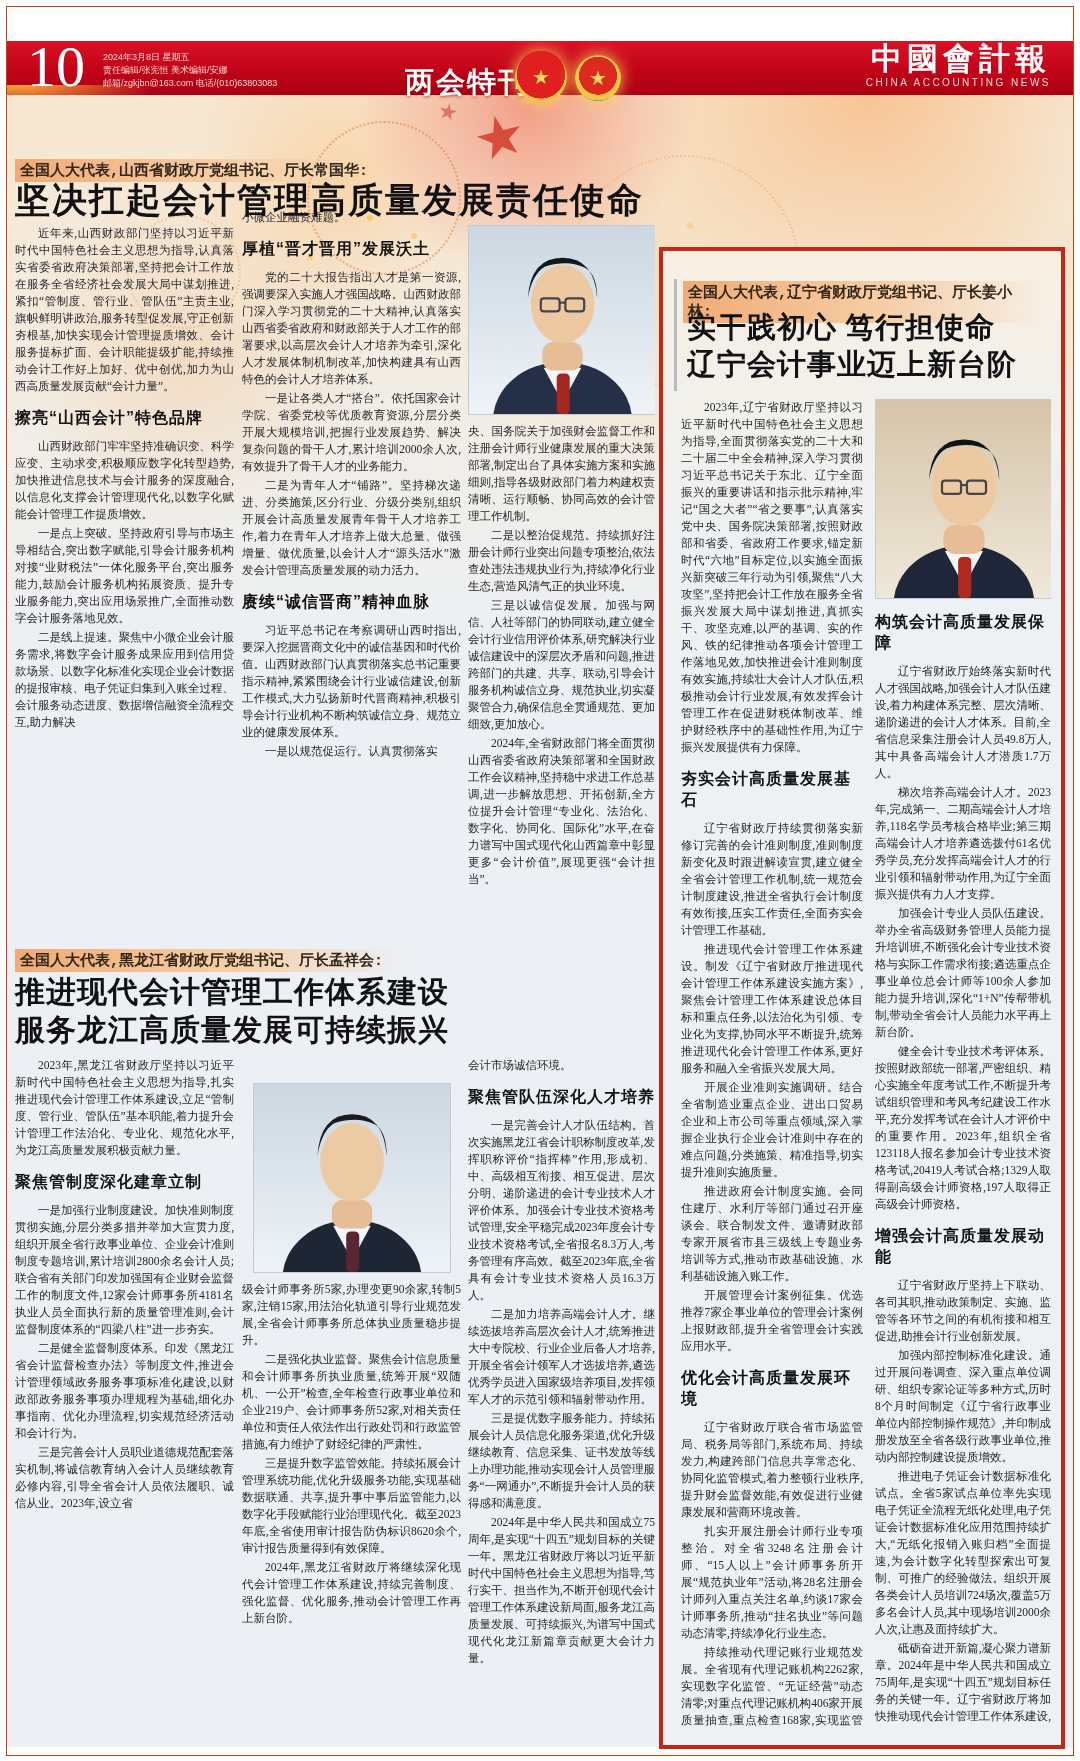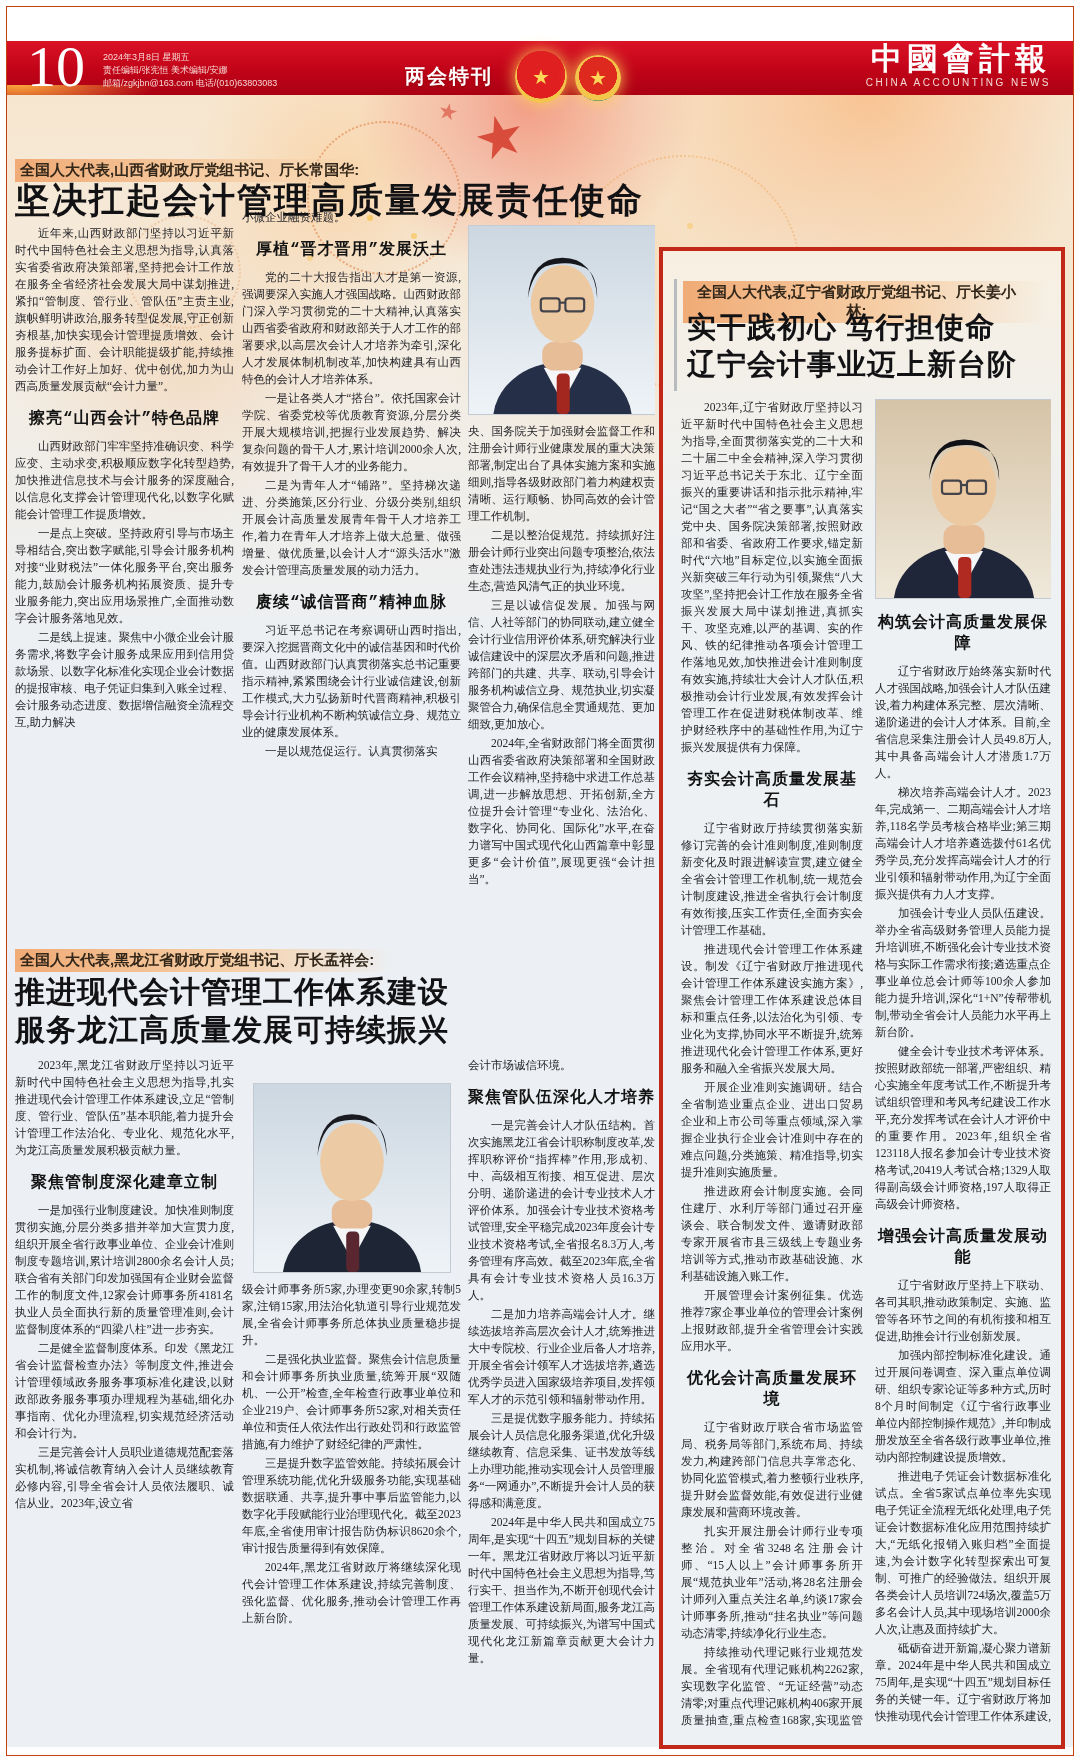--- a/index.html
+++ b/index.html
@@ -11,21 +11,21 @@
   .masthead{position:absolute;left:0;top:34px;width:100%;height:56px;
     background:linear-gradient(180deg,#da1226 0%,#c00317 55%,#a80013 100%);}
   .swoosh{position:absolute;left:0;top:78px;width:150px;height:30px;
     background:radial-gradient(ellipse at 8% 0%,rgba(255,176,61,.95),rgba(255,176,61,0) 70%);}
   .pageno{position:absolute;left:20px;top:30px;font-size:58px;font-weight:400;color:#fff;line-height:60px;font-family:"Liberation Serif",serif;}
   .dateblock{position:absolute;left:96px;top:44px;color:#f6d7d2;font-family:"Liberation Sans",sans-serif;font-size:9px;line-height:13px;}
   .papername{position:absolute;right:22px;top:36px;text-align:right;color:#ffffff;}
   .papername .cn{font-size:31px;font-weight:700;letter-spacing:5px;line-height:32px;font-family:"Liberation Serif",serif;}
   .papername .en{font-size:10px;letter-spacing:2.5px;color:#f3dcd6;font-family:"Liberation Sans",sans-serif;margin-top:2px;}
   .special{position:absolute;left:398px;top:56px;font-family:"Liberation Sans",sans-serif;
-    font-size:20px;font-weight:700;color:#fff;letter-spacing:2px;text-shadow:0 1px 3px rgba(120,0,0,.6);z-index:6;text-align:center;}
+    font-size:29px;font-weight:700;color:#fff;letter-spacing:2px;text-shadow:0 1px 3px rgba(120,0,0,.6);z-index:6;text-align:center;}
   .emblem{position:absolute;border-radius:50%;z-index:6;display:flex;align-items:center;justify-content:center;
     box-shadow:0 0 16px rgba(255,210,90,.95);}
   .emblem.nat{left:508px;top:44px;width:52px;height:52px;
     background:radial-gradient(circle at 50% 45%, #e02020 0 62%, #f4c54b 63% 78%, #d21f1f 79% 100%);}
   .emblem.cppcc{left:568px;top:48px;width:46px;height:46px;
     background:radial-gradient(circle at 50% 45%, #de2a1e 0 55%, #f4c54b 56% 72%, #2f8f69 73% 100%);}
   .emblem .star{color:#ffd657;font-size:20px;line-height:20px;}
 
   
   .festive{position:absolute;left:0;top:88px;width:100%;height:790px;pointer-events:none;
@@ -43,27 +43,27 @@
   .ring.r3{left:120px;top:120px;width:110px;height:110px;border:2px dotted rgba(230,150,90,.35);}
   .star5{position:absolute;background:#d23b2a;clip-path:polygon(50% 0%,61% 35%,98% 35%,68% 57%,79% 91%,50% 70%,21% 91%,32% 57%,2% 35%,39% 35%);}
   .star5.s1{left:470px;top:20px;width:46px;height:46px;transform:rotate(-14deg);opacity:.85;}
   .star5.s2{left:432px;top:8px;width:18px;height:18px;transform:rotate(12deg);opacity:.55;}
   .dots{position:absolute;left:360px;top:120px;width:6px;height:6px;border-radius:50%;background:rgba(248,198,92,.85);
     box-shadow:44px 18px 0 rgba(248,198,92,.7),96px -8px 0 rgba(248,198,92,.55),150px 26px 0 rgba(248,198,92,.6),
       210px -2px 0 rgba(248,198,92,.5),-60px 40px 0 rgba(248,198,92,.5),260px 40px 0 rgba(248,198,92,.45),
       320px 8px 0 rgba(248,198,92,.5);}
 
   
-  .kicker{position:absolute;font-family:Liberation Sans, sans-serif;font-size:15px;font-weight:600;color:#33271a;
-    padding:2px 36px 2px 5px;background:linear-gradient(90deg,#f0ab76 0%,#f6cfa7 55%,rgba(246,207,167,0) 96%);z-index:3;text-align:center;}
+  .kicker{position:absolute;font-family:Liberation Mono, monospace;font-size:15px;font-weight:600;color:#33271a;
+    padding:2px 36px 2px 5px;background:linear-gradient(90deg,#f0ab76 0%,#f6cfa7 55%,rgba(246,207,167,0) 96%);z-index:3;}
   .headline{position:absolute;font-family:"Liberation Serif",serif;font-weight:700;color:#121215;z-index:3;}
   .col{position:absolute;overflow:hidden;}
   .para{font-size:11.5px;line-height:17px;text-align:justify;text-indent:2em;margin:0 0 2px;color:#26262b;}
   .para.cont{text-indent:0;}
-  .subhead{font-family:Liberation Mono, monospace;font-weight:700;font-size:16px;text-align:center;
+  .subhead{font-family:Liberation Sans, sans-serif;font-weight:700;font-size:16px;
     margin:13px 0 9px;color:#131313;letter-spacing:1px;}
   .photo{border:1px solid #c3cad2;background:linear-gradient(180deg,#ccd7e1 0%,#eef3f7 100%);overflow:hidden;}
   .photo.warm{background:linear-gradient(180deg,#d6c4a8 0%,#efe8da 100%);}
   .photo svg{display:block;width:100%;height:100%;}
 
   
   .a1-kicker{left:8px;top:152px;}
   .a1-headline{left:8px;top:170px;font-size:35px;letter-spacing:2px;white-space:nowrap;font-family:Liberation Mono, monospace;}
   .a1-c1{left:8px;top:218px;width:219px;height:696px;}
   .a1-c2{left:235px;top:202px;width:219px;height:696px;}

